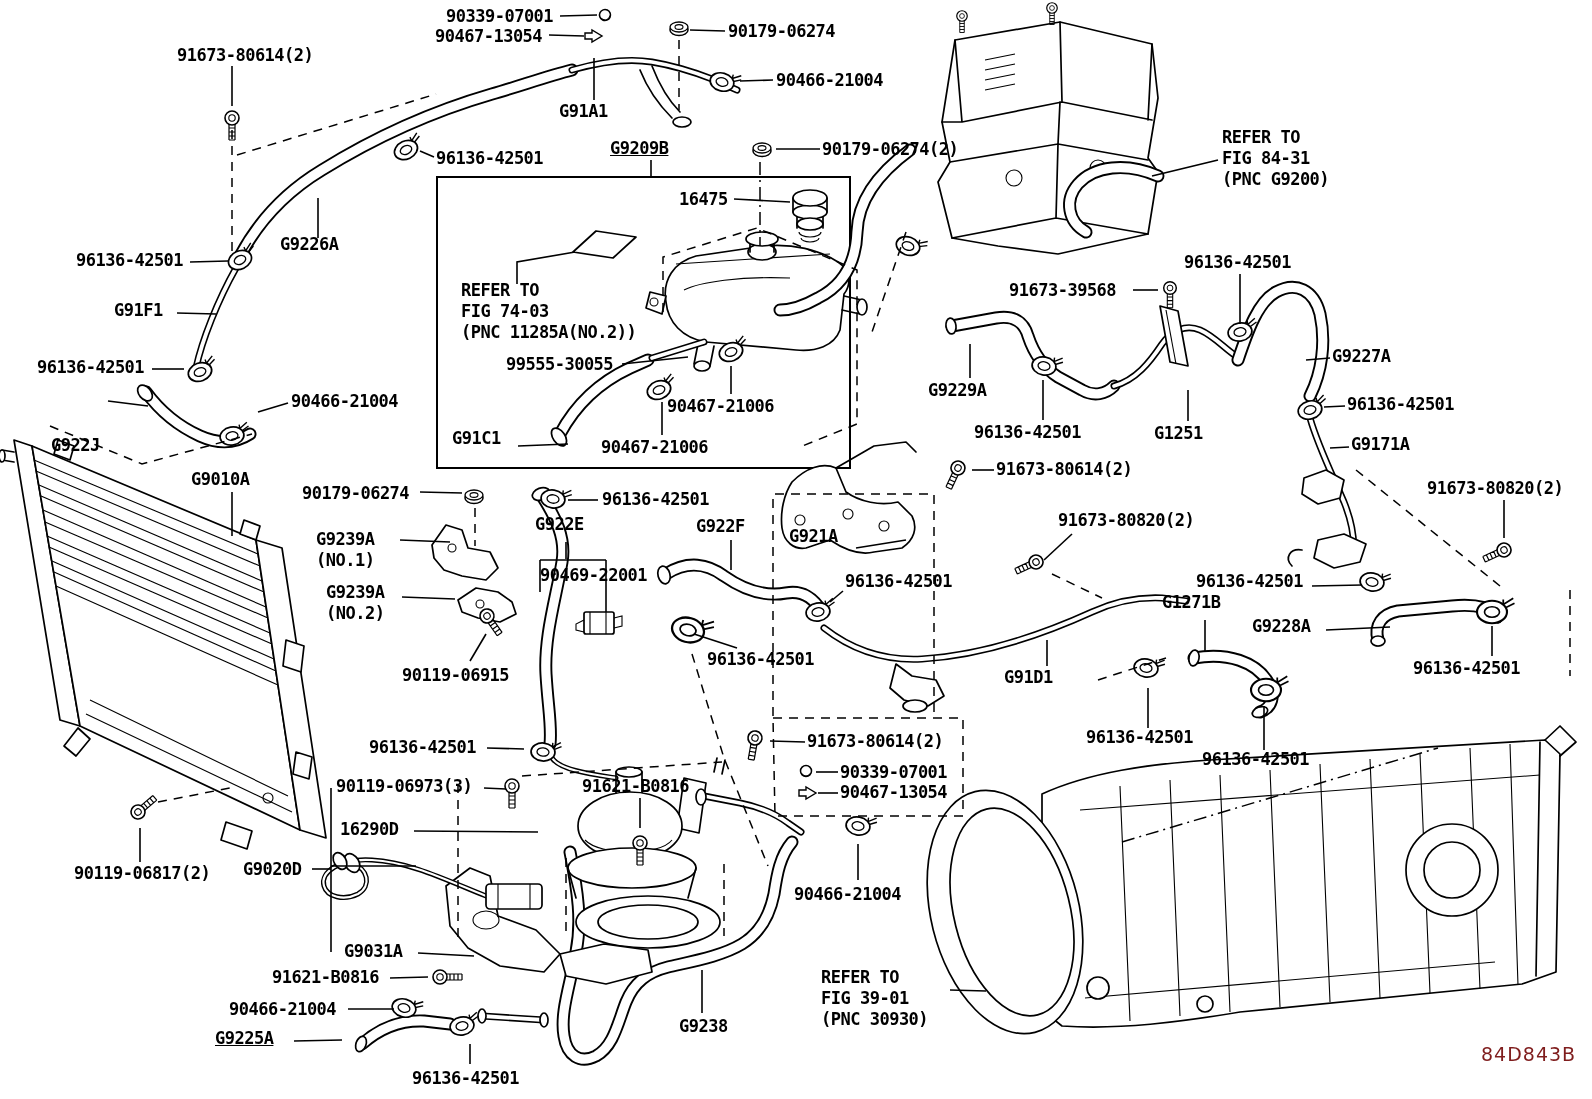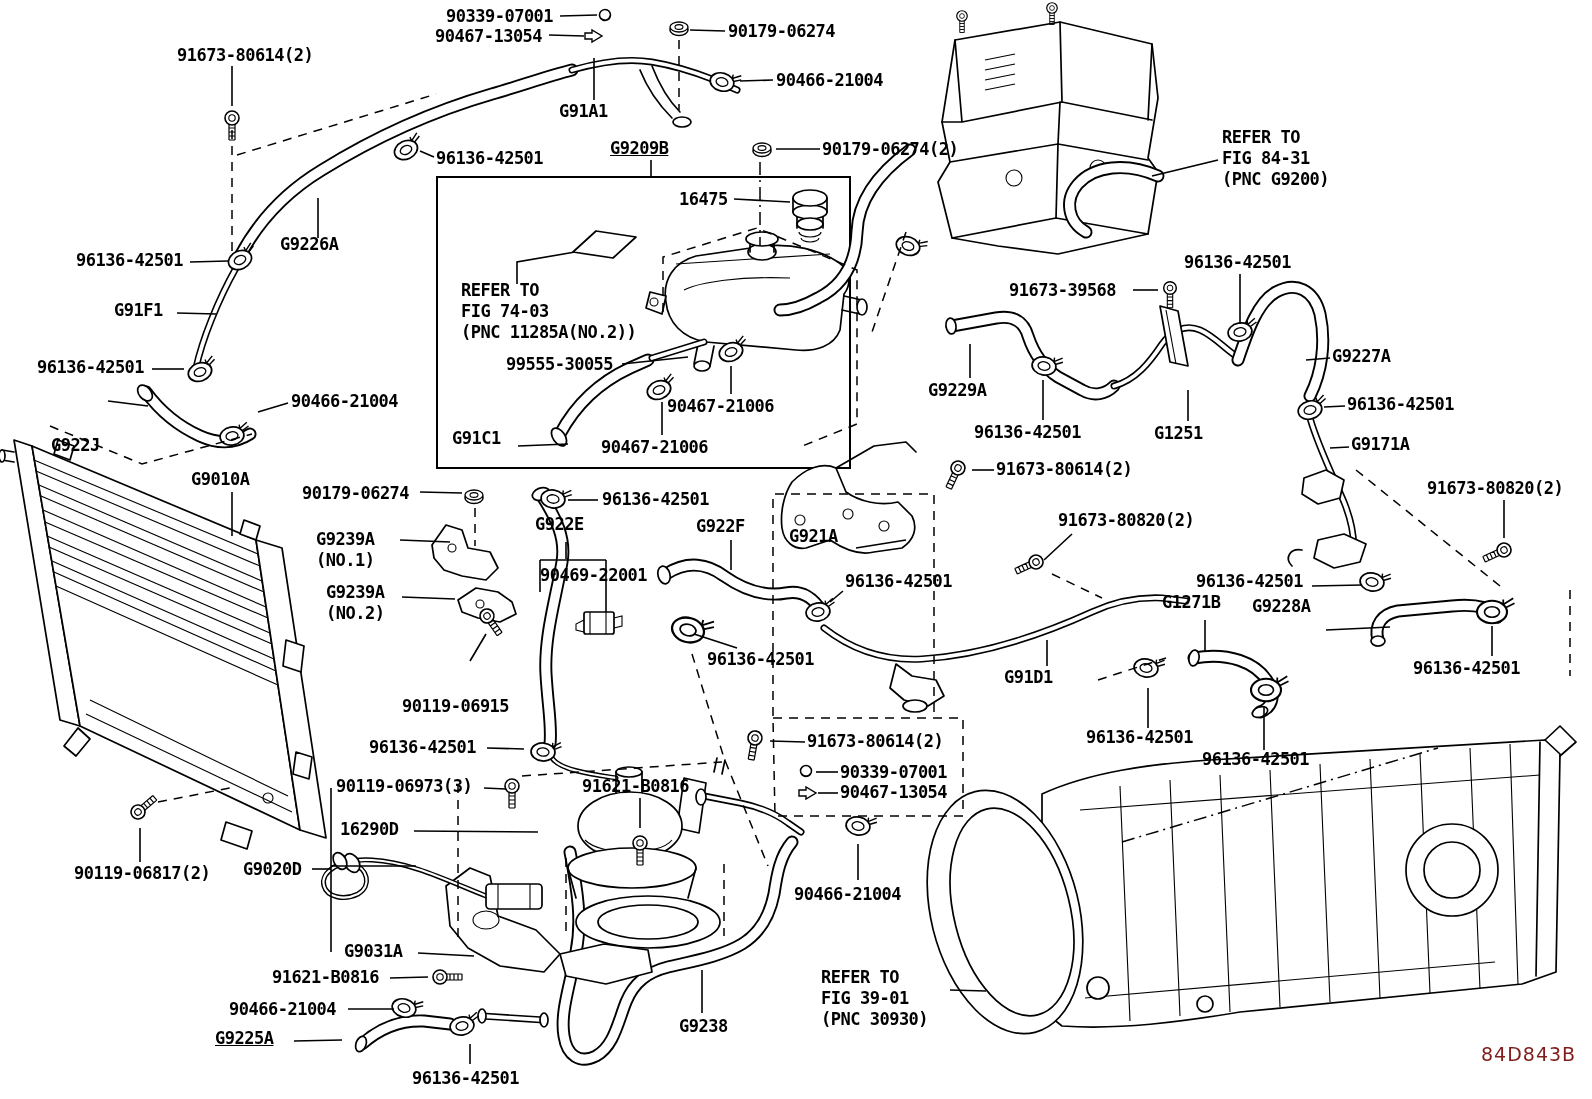--- a/index.html
+++ b/index.html
@@ -440,31 +440,31 @@
       <div class="lbl" style="left: 601px; top: 437px;">90467-21006</div>
       <div class="lbl" style="left: 1009px; top: 280px;">91673-39568</div>
       <div class="lbl" style="left: 1184px; top: 252px;">96136-42501</div>
       <div class="lbl" style="left: 928px; top: 380px;">G9229A</div>
       <div class="lbl" style="left: 974px; top: 422px;">96136-42501</div>
       <div class="lbl" style="left: 1154px; top: 423px;">G1251</div>
       <div class="lbl" style="left: 1332px; top: 346px;">G9227A</div>
       <div class="lbl" style="left: 1347px; top: 394px;">96136-42501</div>
       <div class="lbl" style="left: 1351px; top: 434px;">G9171A</div>
       <div class="lbl" style="left: 1427px; top: 478px;">91673-80820(2)</div>
-      <div class="lbl" style="left: 1252px; top: 596px;">G9228A</div>
+      <div class="lbl" style="left: 1252px; top: 616px;">G9228A</div>
       <div class="lbl" style="left: 1413px; top: 658px;">96136-42501</div>
       <div class="lbl" style="left: 302px; top: 483px;">90179-06274</div>
       <div class="lbl" style="left: 602px; top: 489px;">96136-42501</div>
       <div class="lbl" style="left: 316px; top: 529px;">G9239A
 (NO.1)</div>
       <div class="lbl" style="left: 326px; top: 582px;">G9239A
 (NO.2)</div>
       <div class="lbl" style="left: 535px; top: 514px;">G922E</div>
       <div class="lbl" style="left: 540px; top: 565px;">90469-22001</div>
-      <div class="lbl" style="left: 402px; top: 696px; text-align: center;">90119-06915</div>
+      <div class="lbl" style="left: 402px; top: 665px; text-align: center;">90119-06915</div>
       <div class="lbl" style="left: 369px; top: 737px;">96136-42501</div>
       <div class="lbl" style="left: 696px; top: 516px;">G922F</div>
       <div class="lbl" style="left: 789px; top: 526px;">G921A</div>
       <div class="lbl" style="left: 996px; top: 459px;">91673-80614(2)</div>
       <div class="lbl" style="left: 845px; top: 571px;">96136-42501</div>
       <div class="lbl" style="left: 707px; top: 649px;">96136-42501</div>
       <div class="lbl" style="left: 1004px; top: 667px;">G91D1</div>
       <div class="lbl" style="left: 1058px; top: 510px;">91673-80820(2)</div>
       <div class="lbl" style="left: 1196px; top: 571px;">96136-42501</div>
       <div class="lbl" style="left: 1162px; top: 592px;">G1271B</div>

